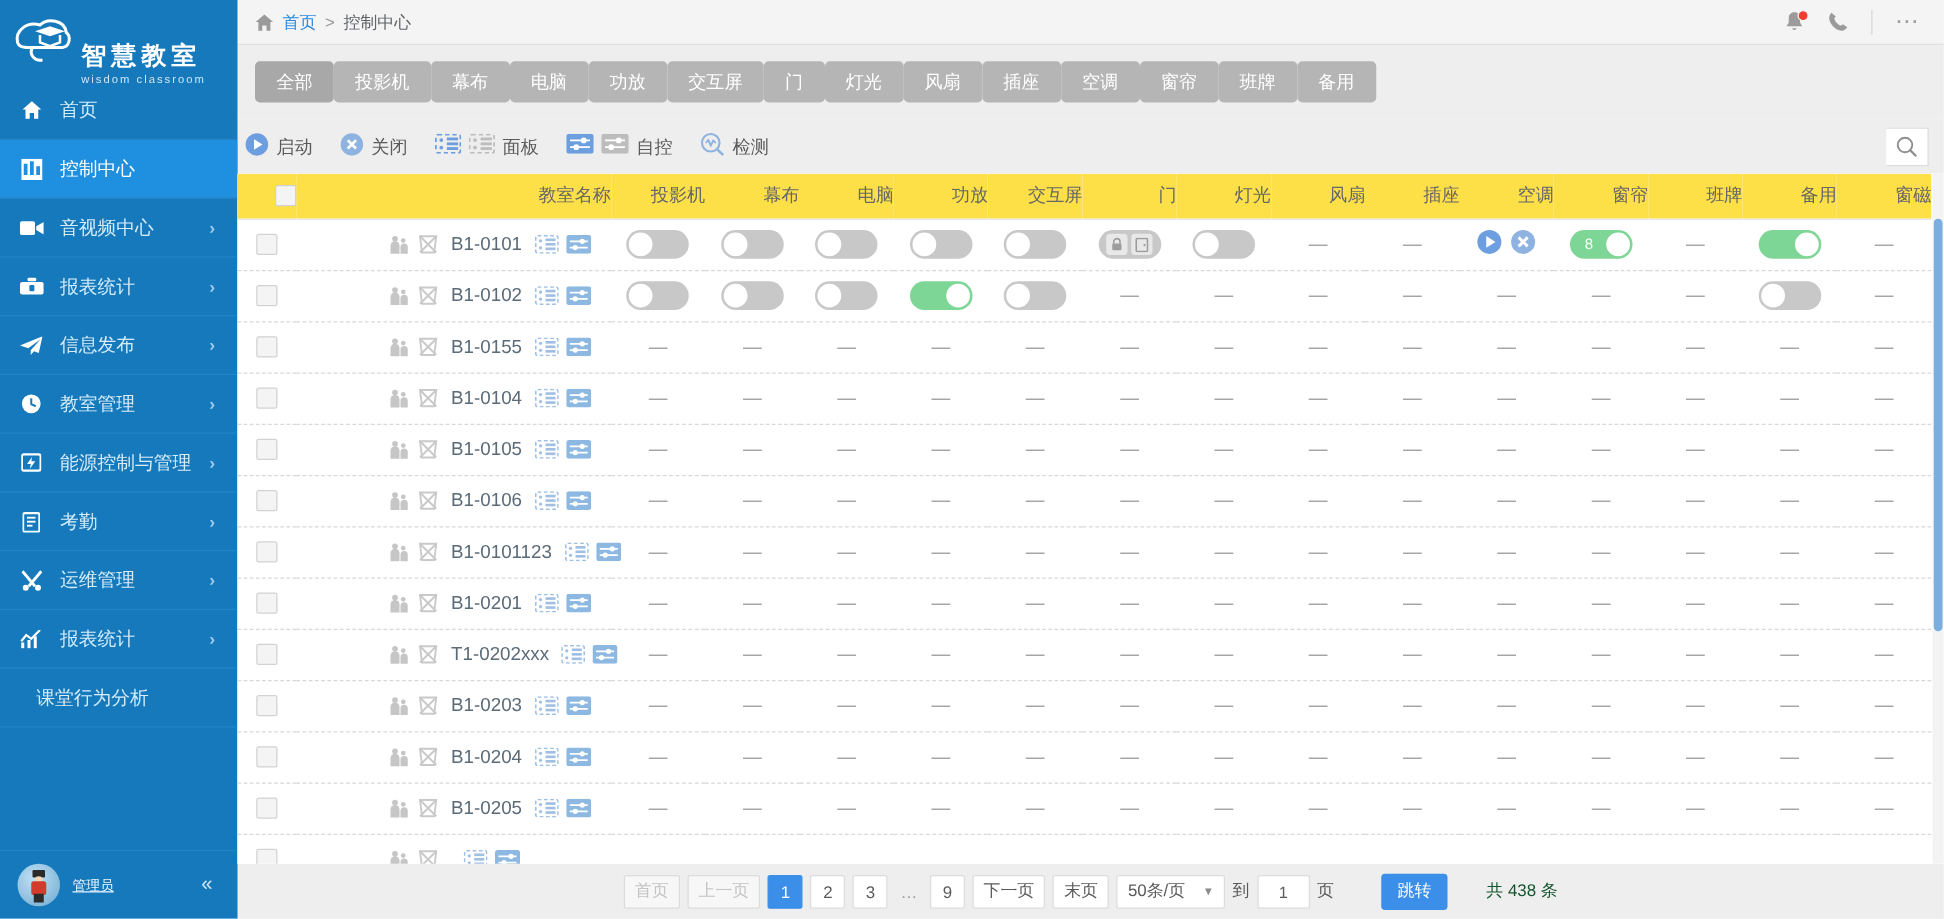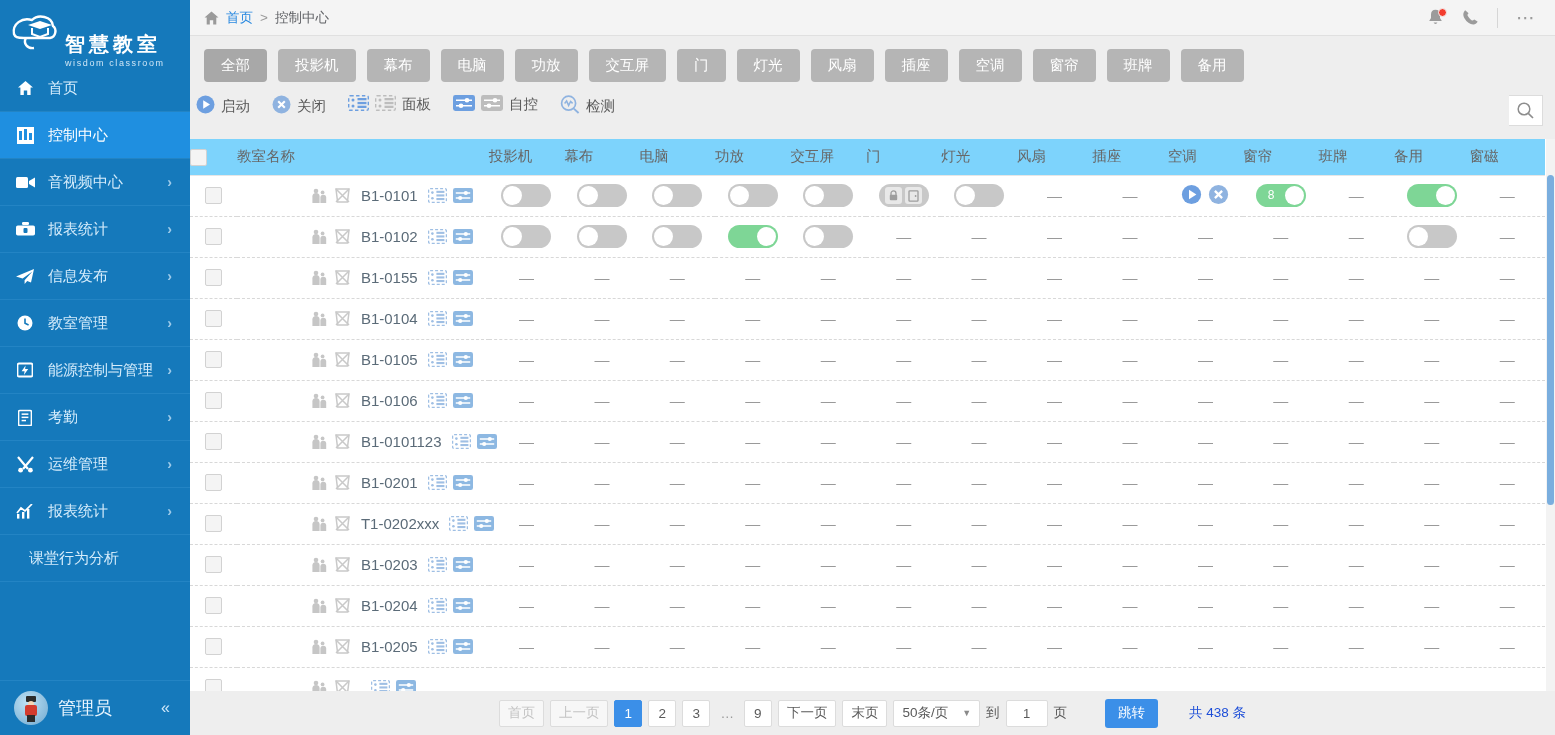--- a/index.html
+++ b/index.html
@@ -66,21 +66,21 @@
     width: 34px; height: 34px; border-radius: 50%;
     background: radial-gradient(circle at 40% 35%, #bfe2f5, #6fa8cf);
     flex: 0 0 34px; margin-right: 10px;
     overflow: hidden; position: relative;
   }
   .avatar .fig { position: absolute; left: 11px; top: 5px; width: 12px; height: 26px; }
   .avatar .fig .hat { position: absolute; left: 1px; top: 0; width: 10px; height: 6px; background: #2b2b2b; border-radius: 1px; }
   .avatar .fig .head { position: absolute; left: 3px; top: 5px; width: 6px; height: 5px; background: #f3d5b5; border-radius: 50%; }
   .avatar .fig .body { position: absolute; left: 0px; top: 9px; width: 12px; height: 11px; background: #d33b2e; border-radius: 2px; }
   .avatar .fig .legs { position: absolute; left: 2px; top: 19px; width: 8px; height: 7px; background: #2b2b2b; }
-  .uname { color: #eaf6ff; font-size: 18px; flex: 1 1 auto; }
+  .uname { color: #eaf6ff; font-size: 11px; flex: 1 1 auto; text-decoration: underline; }
   .collapse { color: #cfe8fa; font-size: 16px; margin-right: 20px; cursor: pointer; }
 
   
   .main { flex: 1 1 auto; display: flex; flex-direction: column; background: #ffffff; min-width: 0; }
   .topbar {
     height: 36px; flex: 0 0 36px;
     background: #f4f4f4;
     border-bottom: 1px solid #e0e0e0;
     display: flex; align-items: center;
     padding: 0 14px;
@@ -96,38 +96,38 @@
     width: 9px; height: 9px; border-radius: 50%;
     background: #f33c2e; border: 1.5px solid #f4f4f4;
   }
   .tb-div { width: 1px; height: 20px; background: #d6d6d6; }
   .dots3 { letter-spacing: 2px; font-size: 19px; line-height: 10px; color: #9b9b9b; cursor: pointer; }
 
   
   .chipbar {
     background: #eeeeee;
     padding: 13px 0 13px 14px;
-    display: flex; gap: 11px; flex-wrap: nowrap;
+    display: flex; flex-wrap: nowrap;
     flex: 0 0 auto;
   }
   .chip {
     background: #b5b5b5; color: #ffffff;
     border-radius: 4px;
     font-size: 14.5px;
     padding: 0 17px; height: 33px;
     display: flex; align-items: center; justify-content: center;
     cursor: pointer; white-space: nowrap;
   }
   .chip.active { background: #a8a8a8; }
 
   
   .actionbar {
     background: #eeeeee;
     height: 44px; flex: 0 0 44px;
-    display: flex; align-items: flex-start;
+    display: flex; align-items: center;
     padding-left: 6px;
   }
   .act {
     display: flex; align-items: center; gap: 6px;
     margin-right: 22px; cursor: pointer;
     font-size: 14.5px; color: #5a5a5a;
   }
   .act .ilist { display: flex; align-items: center; gap: 6px; }
   .search-wrap { margin-left: auto; margin-right: 12px; display: flex; align-items: center; }
   .search-box {
@@ -150,22 +150,22 @@
     cursor: pointer; color: #8d8d8d;
   }
 
   
   .tablezone { flex: 1 1 auto; position: relative; overflow: hidden; background: #fff; }
   table.grid { width: 1355px; border-collapse: collapse; table-layout: fixed; }
   table.grid th {
     height: 36px;
     font-size: 14.5px; font-weight: normal; color: #676767;
     border-bottom: 1px solid #e6e6e6;
-    background: #7dd3fc;
-    text-align: left;
+    background: #fde047;
+    text-align: right;
     vertical-align: middle;
     margin-top: 25px;
   }
   table.grid td {
     height: 41px;
     border-bottom: 1px dashed #d8d8d8;
     text-align: center; vertical-align: middle;
     font-size: 14.5px; color: #6d6d6d;
     background: #ffffff;
   }
@@ -254,21 +254,21 @@
   .pinput {
     width: 42px; height: 27px; border: 1px solid #dcdcdc; background: #fff;
     text-align: center; font-size: 13px; color: #5a5a5a;
     font-family: "Liberation Sans", sans-serif; border-radius: 2px;
   }
   .pjump {
     background: #3b8fe8; color: #fff; border: 0;
     height: 29px; padding: 0 13px; border-radius: 3px; cursor: pointer;
     font-size: 13.5px; font-family: "Liberation Sans", sans-serif; margin-left: 32px;
   }
-  .ptot { margin-left: 25px; color: #1d4ed8; }
+  .ptot { margin-left: 25px; color: #14532d; }
 </style>
 </head>
 <body>
 
 <div id="app">
 
   <div class="sidebar">
     <div class="logo-box">
       <span class="logo-mark">
         <svg viewBox="0 0 48 42" width="48" height="42">

